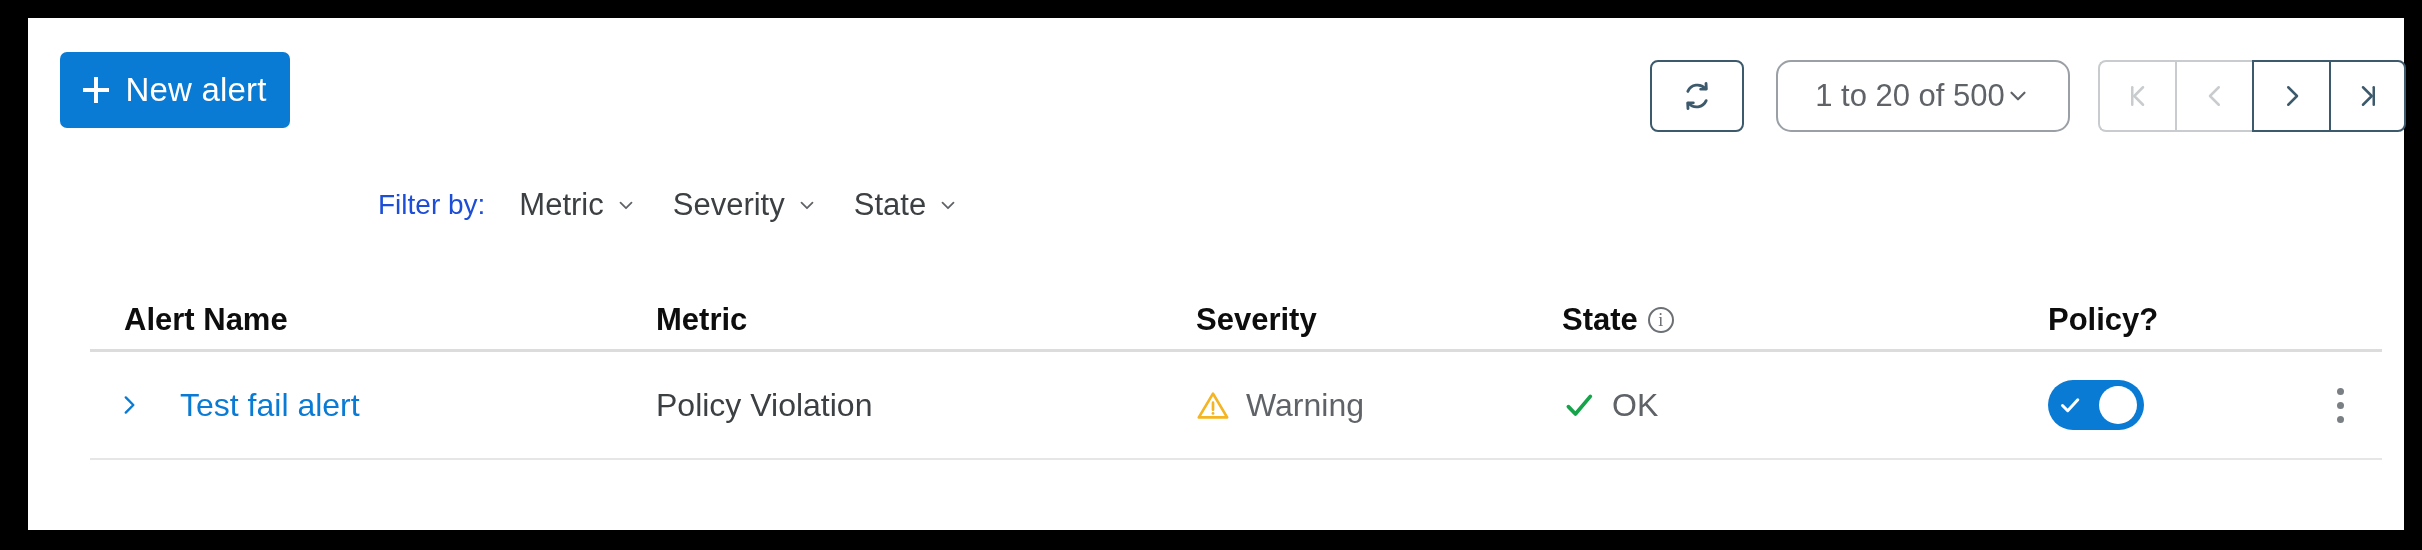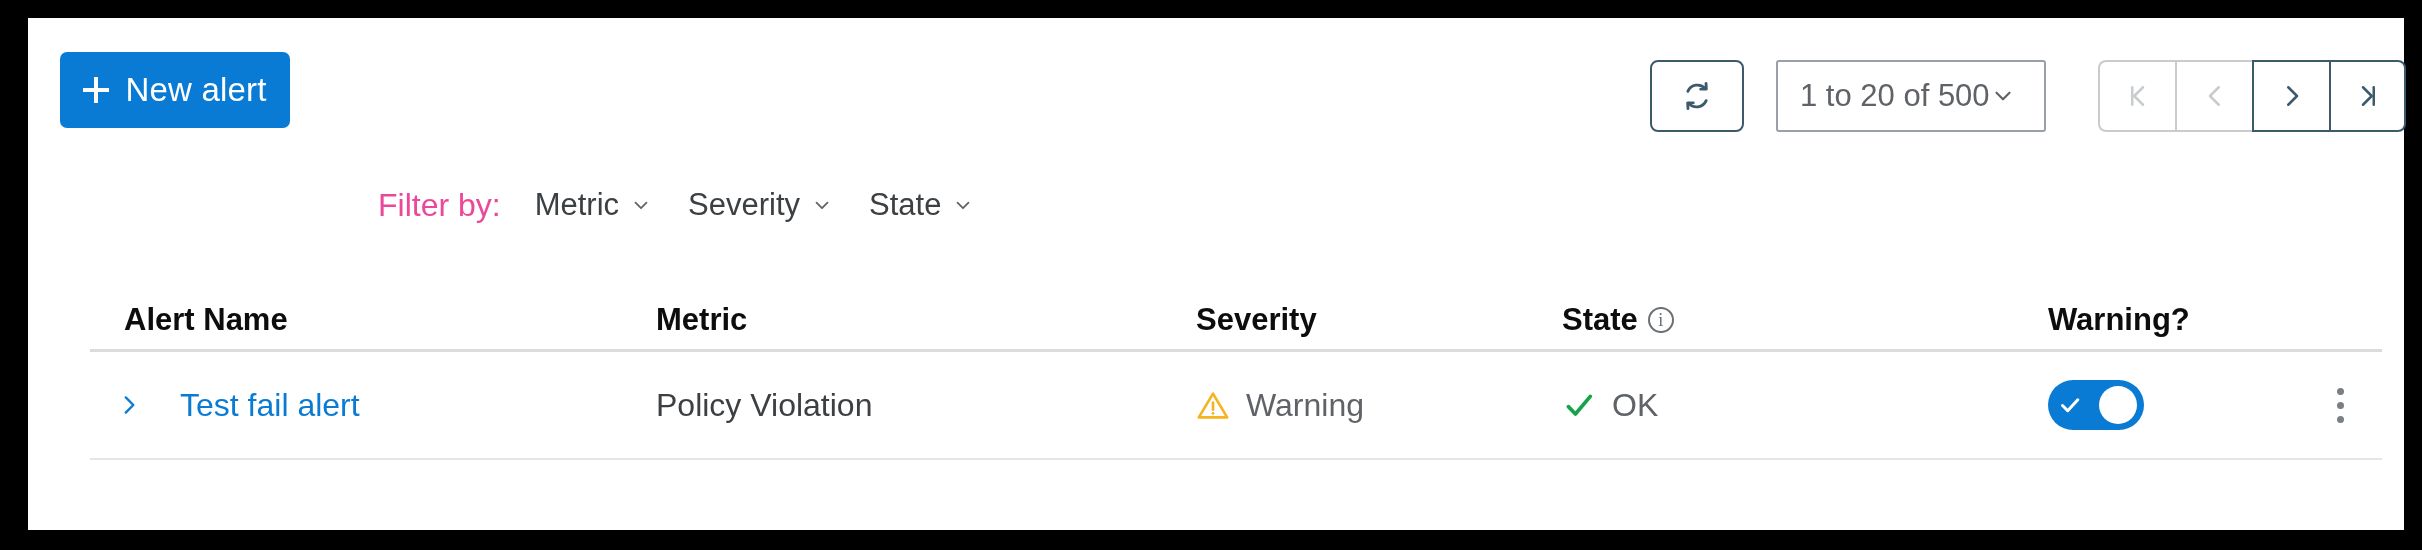--- a/index.html
+++ b/index.html
@@ -128,30 +128,30 @@
     border-radius: 8px;
     background: #ffffff;
     cursor: pointer;
     display: flex; align-items: center; justify-content: center;
   }
 
   .page-select {
     position: absolute;
     left: 1748px;
     top: 42px;
-    width: 270px;
+    width: 294px;
     height: 72px;
     border: 2px solid #9aa0a6;
-    border-radius: 3px;
+    border-radius: 15px;
     background: #ffffff;
     cursor: pointer;
     display: flex;
     align-items: center;
     padding: 0 22px;
-    justify-content: flex-start;
+    justify-content: center;
   }
   .page-select-label {
     font-size: 31px;
     color: #5f6368;
     white-space: nowrap;
   }
 
   .pager {
     position: absolute;
     left: 2070px;
@@ -177,22 +177,22 @@
   .filter-row {
     position: absolute;
     left: 350px;
     top: 162px;
     height: 50px;
     display: flex;
     align-items: center;
     gap: 0;
   }
   .filter-label {
-    font-size: 32px;
-    color: #ec4899;
+    font-size: 28px;
+    color: #1d4ed8;
     margin-right: 34px;
   }
   .filter-drop {
     font-size: 31px;
     color: #3c4043;
     margin-right: 36px;
     cursor: pointer;
     display: inline-flex;
     align-items: center;
     gap: 11px;
@@ -409,21 +409,21 @@
     <div class="table">
 
       <div class="thead">
         <span class="th" style="left:34px;">Alert Name</span>
         <span class="th" style="left:566px;">Metric</span>
         <span class="th" style="left:1106px;">Severity</span>
         <span class="th th-info" style="left:1472px;">
           <span>State</span>
           <span class="info-icon">i</span>
         </span>
-        <span class="th" style="left:1958px;">Warning?</span>
+        <span class="th" style="left:1958px;">Policy?</span>
       </div>
 
       <div class="trow">
         <span class="expand-chev" style="left:22px;">
           <svg width="26" height="26" viewBox="0 0 24 24" fill="none">
             <path d="M9 5l7 7-7 7" stroke="#0a7bd4" stroke-width="2.2" stroke-linecap="round" stroke-linejoin="round"></path>
           </svg>
         </span>
 
         <span class="cell" style="left:90px;">

